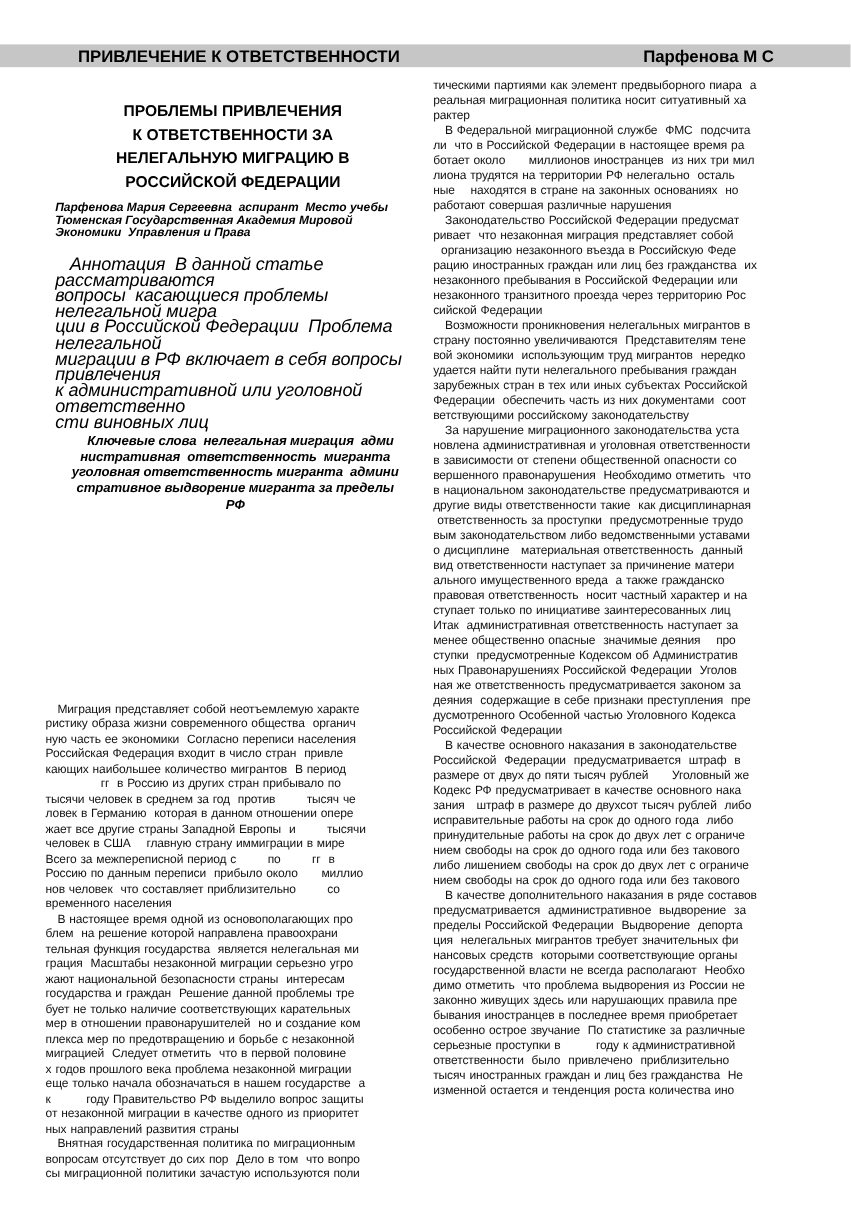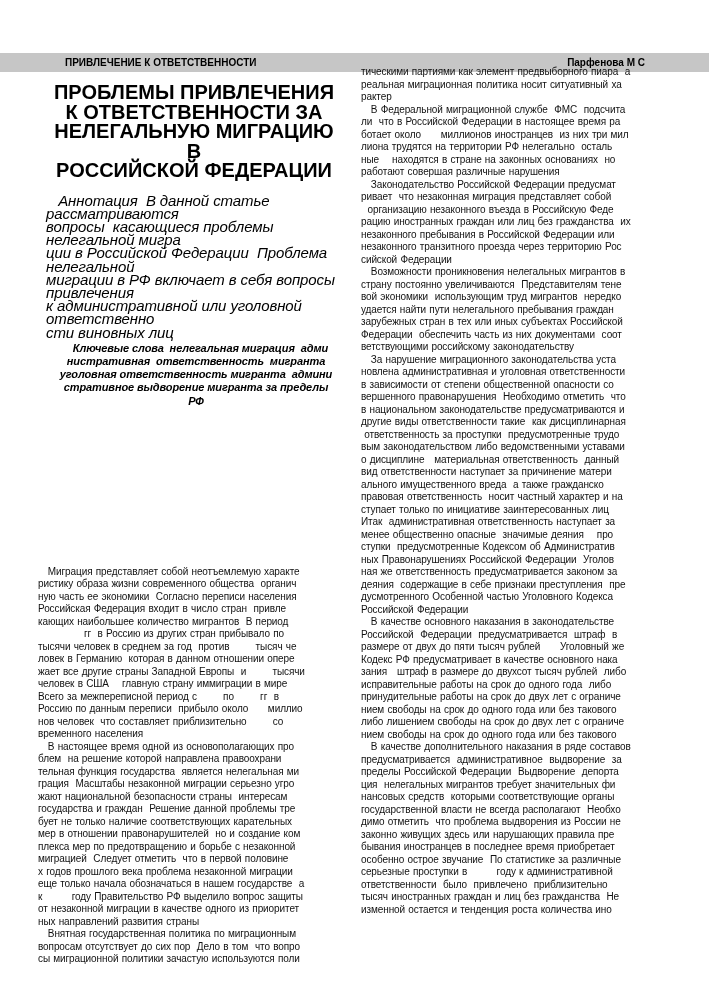--- a/index.html
+++ b/index.html
@@ -21,42 +21,41 @@
     top: 37px;
     left: 0;
     width: 709px;
     height: 19px;
     background: #c6c6c6;
     display: flex;
     align-items: center;
     justify-content: space-between;
     box-sizing: border-box;
     padding: 0 64px 0 65px;
-    font-size: 10px;
-    font-weight: bold;
-    color: #000000;
-    margin-top: 16px;
+    font-size: 14px;
+    font-weight: bold;
+    color: #000000;
   }
   .content {
     position: absolute;
     top: 56px;
     left: 38px;
     width: 635px;
     padding-top: 10px;
     display: flex;
     gap: 11px;
   }
   .col {
     width: 312px;
     box-sizing: border-box;
   }
   .article-title {
     margin: 17px 0 0 0;
     padding: 0 12px;
-    font-size: 20px;
+    font-size: 13px;
     font-weight: bold;
     line-height: 19.5px;
     text-align: center;
     white-space: pre-wrap;
     color: #000000;
   }
   .authors {
     margin: 8px 4px 0 8px;
     font-size: 10px;
     font-weight: bold;
@@ -108,20 +107,23 @@
     <span>Парфенова М С</span>
   </div>
 
   <div class="content">
 
     <div class="col">
       <h1 class="article-title">ПРОБЛЕМЫ ПРИВЛЕЧЕНИЯ
 К ОТВЕТСТВЕННОСТИ ЗА
 НЕЛЕГАЛЬНУЮ МИГРАЦИЮ В
 РОССИЙСКОЙ ФЕДЕРАЦИИ</h1>
+      <p class="authors">Парфенова Мария Сергеевна  аспирант  Место учебы
+Тюменская Государственная Академия Мировой
+Экономики  Управления и Права</p>
       <p class="abstract">   Аннотация  В данной статье рассматриваются
 вопросы  касающиеся проблемы нелегальной мигра
 ции в Российской Федерации  Проблема нелегальной
 миграции в РФ включает в себя вопросы привлечения
 к административной или уголовной ответственно
 сти виновных лиц</p>
       <p class="keywords">   Ключевые слова  нелегальная миграция  адми
 нистративная  ответственность  мигранта
 уголовная ответственность мигранта  админи
 стративное выдворение мигранта за пределы

